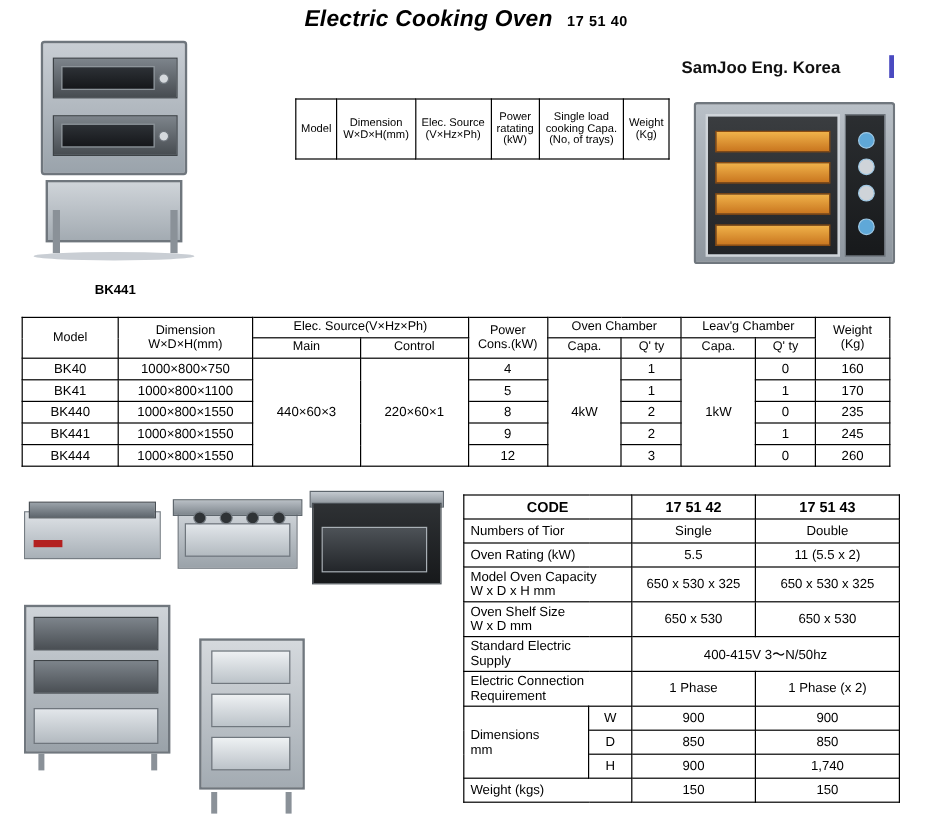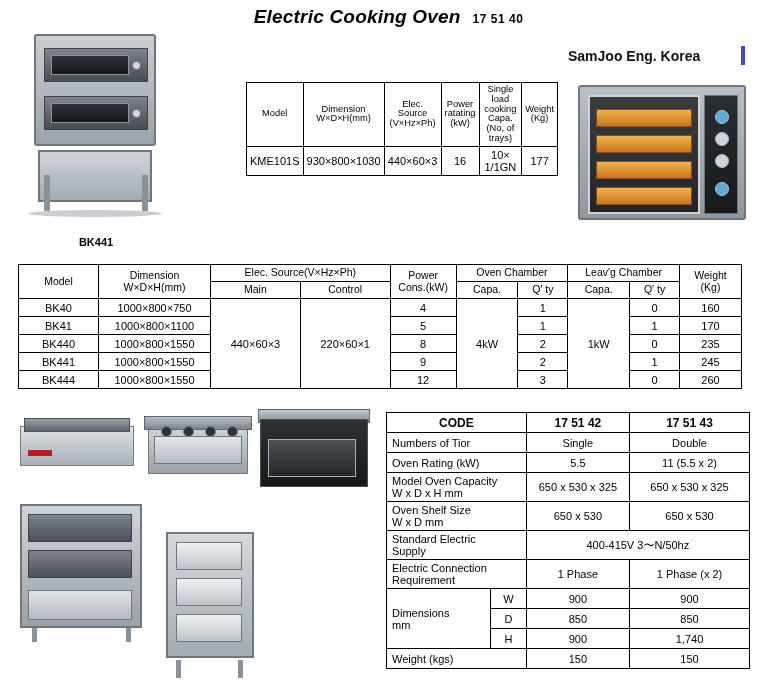--- a/index.html
+++ b/index.html
@@ -283,28 +283,20 @@
         <td>
           <span>Single load</span><br>
           <span>cooking Capa.</span><br>
           <span>(No, of trays)</span>
         </td>
         <td>
           <span>Weight</span><br>
           <span>(Kg)</span>
         </td>
       </tr>
-      <tr>
-        <td class="m">KME101S</td>
-        <td>930×800×1030</td>
-        <td>440×60×3</td>
-        <td>16</td>
-        <td>10× 1/1GN</td>
-        <td>177</td>
-      </tr>
     </tbody>
   </table>
 
   <table id="table-bk">
     <tbody>
       <tr class="tbl-head">
         <td rowspan="2" style="width:80px">Model</td>
         <td rowspan="2" style="width:112px">
           <span>Dimension</span><br>
           <span>W×D×H(mm)</span>

